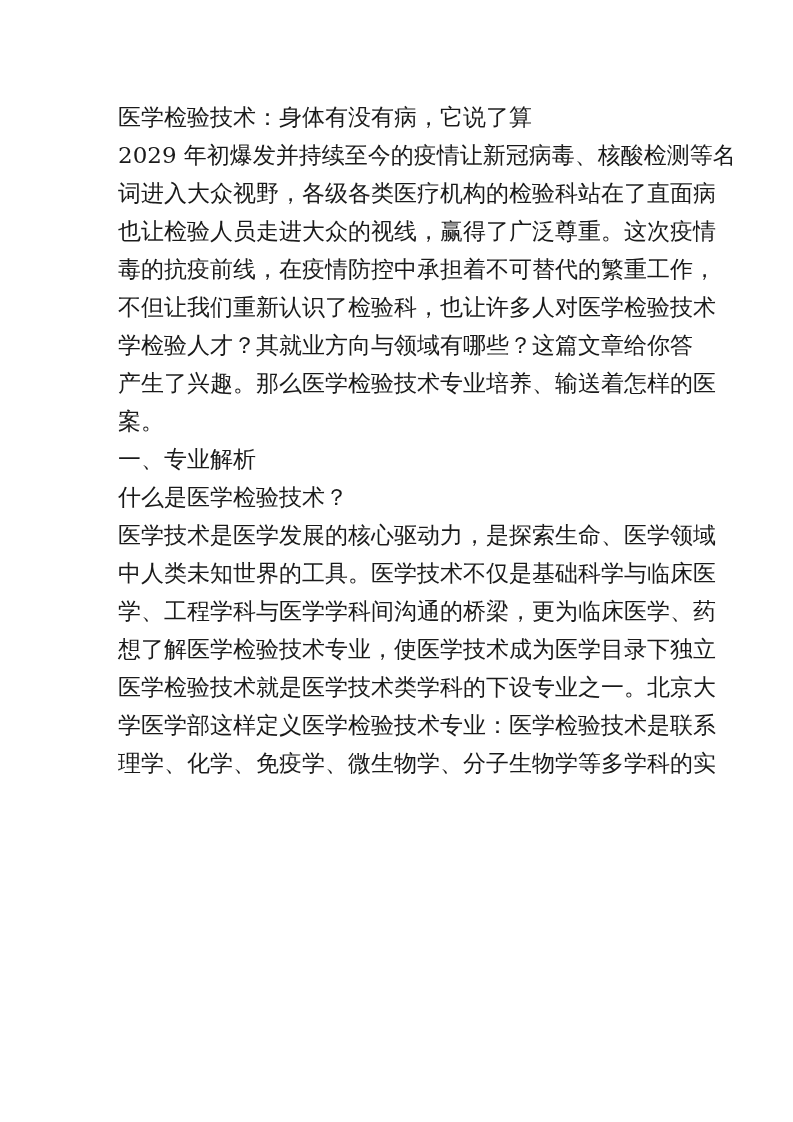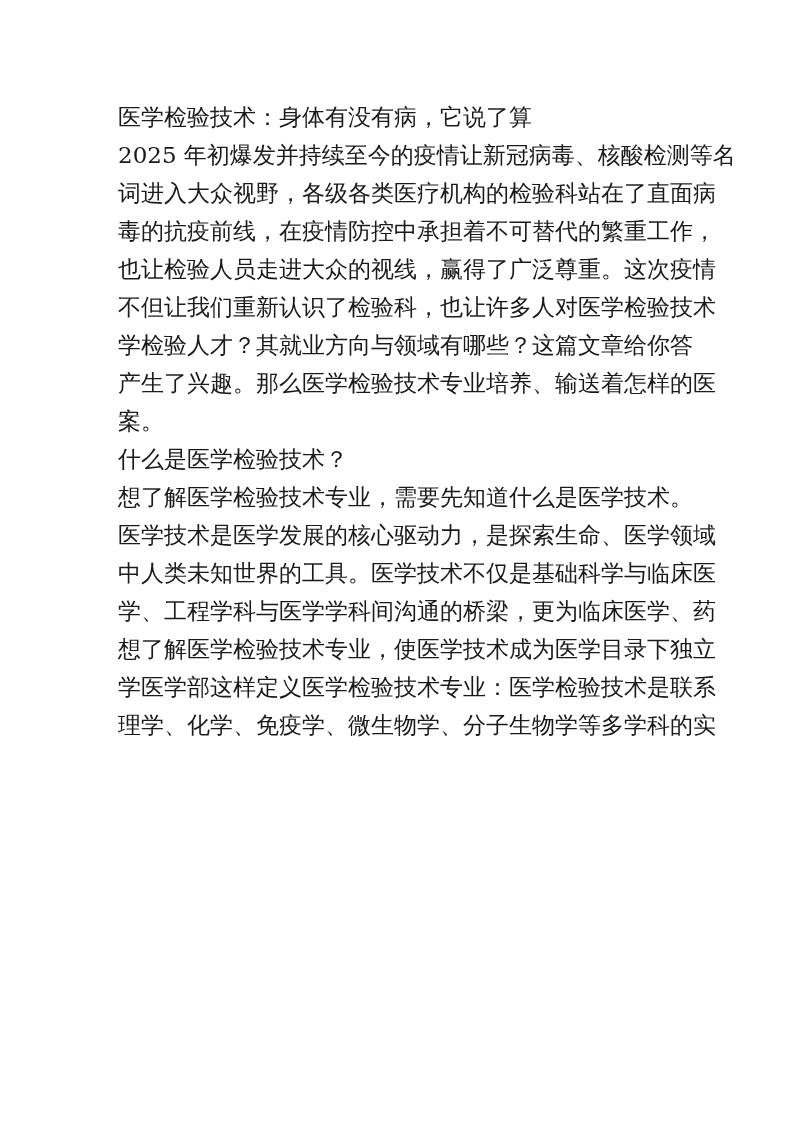--- a/index.html
+++ b/index.html
@@ -44,44 +44,45 @@
 </head>
 <body>
 
 <div class="page">
 
   <p class="para">
     <span class="line last">医学检验技术：身体有没有病，它说了算</span>
   </p>
 
   <p class="para">
-    <span class="line">2025 年初爆发并持续至今的疫情让新冠病毒、核酸检测等名</span>
+    <span class="line">2029 年初爆发并持续至今的疫情让新冠病毒、核酸检测等名</span>
     <span class="line">词进入大众视野，各级各类医疗机构的检验科站在了直面病</span>
+    <span class="line">也让检验人员走进大众的视线，赢得了广泛尊重。这次疫情</span>
     <span class="line">毒的抗疫前线，在疫情防控中承担着不可替代的繁重工作，</span>
-    <span class="line">也让检验人员走进大众的视线，赢得了广泛尊重。这次疫情</span>
     <span class="line">不但让我们重新认识了检验科，也让许多人对医学检验技术</span>
     <span class="line">学检验人才？其就业方向与领域有哪些？这篇文章给你答</span>
     <span class="line">产生了兴趣。那么医学检验技术专业培养、输送着怎样的医</span>
     <span class="line last">案。</span>
   </p>
 
+  <p class="para">
+    <span class="line last">一、专业解析</span>
+  </p>
 
   <p class="para">
     <span class="line last">什么是医学检验技术？</span>
   </p>
 
-  <p class="para">
-    <span class="line last">想了解医学检验技术专业，需要先知道什么是医学技术。</span>
-  </p>
 
   <p class="para">
     <span class="line">医学技术是医学发展的核心驱动力，是探索生命、医学领域</span>
     <span class="line">中人类未知世界的工具。医学技术不仅是基础科学与临床医</span>
     <span class="line">学、工程学科与医学学科间沟通的桥梁，更为临床医学、药</span>
     <span class="line">想了解医学检验技术专业，使医学技术成为医学目录下独立</span>
   </p>
 
   <p class="para">
+    <span class="line">医学检验技术就是医学技术类学科的下设专业之一。北京大</span>
     <span class="line">学医学部这样定义医学检验技术专业：医学检验技术是联系</span>
     <span class="line">理学、化学、免疫学、微生物学、分子生物学等多学科的实</span>
   </p>
 
 </div>
 
 </body></html>

